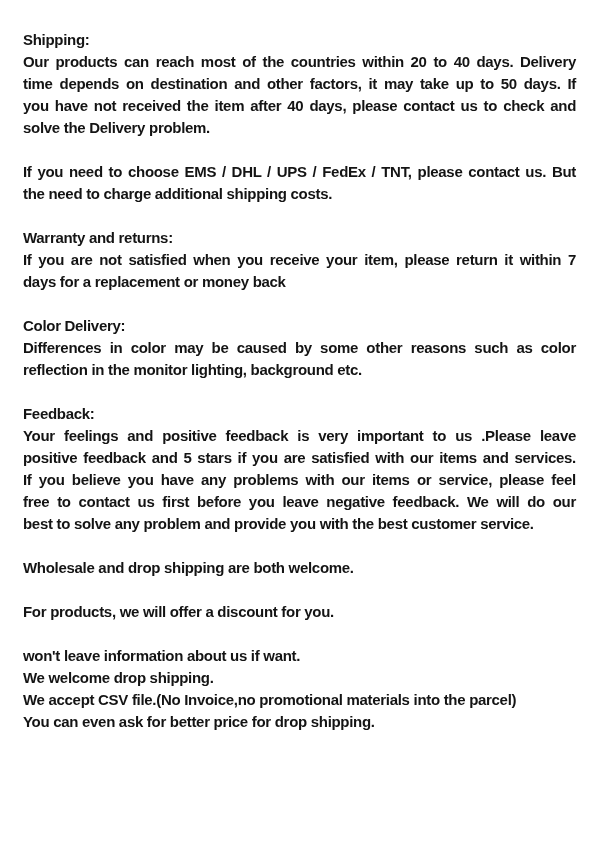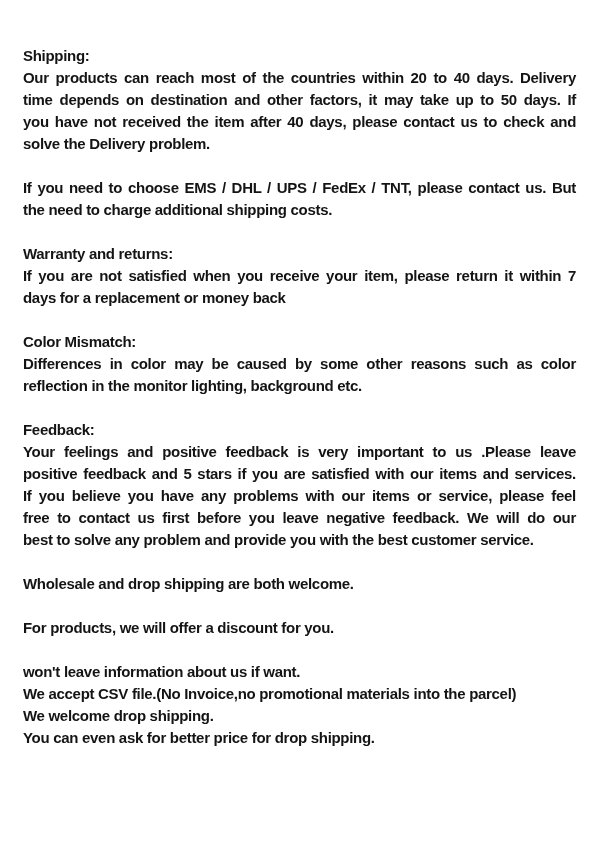--- a/index.html
+++ b/index.html
@@ -19,21 +19,21 @@
     padding: 29px 24px 0 23px;
     font-family: "Liberation Sans", "DejaVu Sans", sans-serif;
     font-weight: 700;
     font-size: 15px;
     line-height: 22px;
     letter-spacing: -0.3px;
     color: #141414;
     background: #ffffff;
   }
   .block {
-    margin: 16px 0 22px 0;
+    margin: 0 0 22px 0;
   }
   .block:last-child {
     margin-bottom: 0;
   }
   .para {
     margin: 0;
   }
   .line {
     min-height: 22px;
     text-align: left;
@@ -64,21 +64,21 @@
       </div>
     </section>
     <section class="block">
       <div class="line heading">Warranty and returns:</div>
       <div class="para">
         <div class="line fill">If you are not satisfied when you receive your item, please return it within 7</div>
         <div class="line">days for a replacement or money back</div>
       </div>
     </section>
     <section class="block">
-      <div class="line heading">Color Mismatch:</div>
+      <div class="line heading">Color Delivery:</div>
       <div class="para">
         <div class="line fill">Differences in color may be caused by some other reasons such as color</div>
         <div class="line">reflection in the monitor lighting, background etc.</div>
       </div>
     </section>
     <section class="block">
       <div class="line heading">Feedback:</div>
       <div class="para">
         <div class="line fill">Your feelings and positive feedback is very important to us .Please leave</div>
         <div class="line fill">positive feedback and 5 stars if you are satisfied with our items and services.</div>
@@ -95,22 +95,22 @@
     <section class="block">
       <div class="para">
         <div class="line">For products, we will offer a discount for you.</div>
       </div>
     </section>
     <section class="block">
       <div class="para">
         <div class="line">won't leave information about us if want.</div>
       </div>
       <div class="para">
-        <div class="line">We accept CSV file.(No Invoice,no promotional materials into the parcel)</div>
+        <div class="line">We welcome drop shipping.</div>
       </div>
       <div class="para">
-        <div class="line">We welcome drop shipping.</div>
+        <div class="line">We accept CSV file.(No Invoice,no promotional materials into the parcel)</div>
       </div>
       <div class="para">
         <div class="line">You can even ask for better price for drop shipping.</div>
       </div>
     </section>
   </div>
 
 </body></html>

